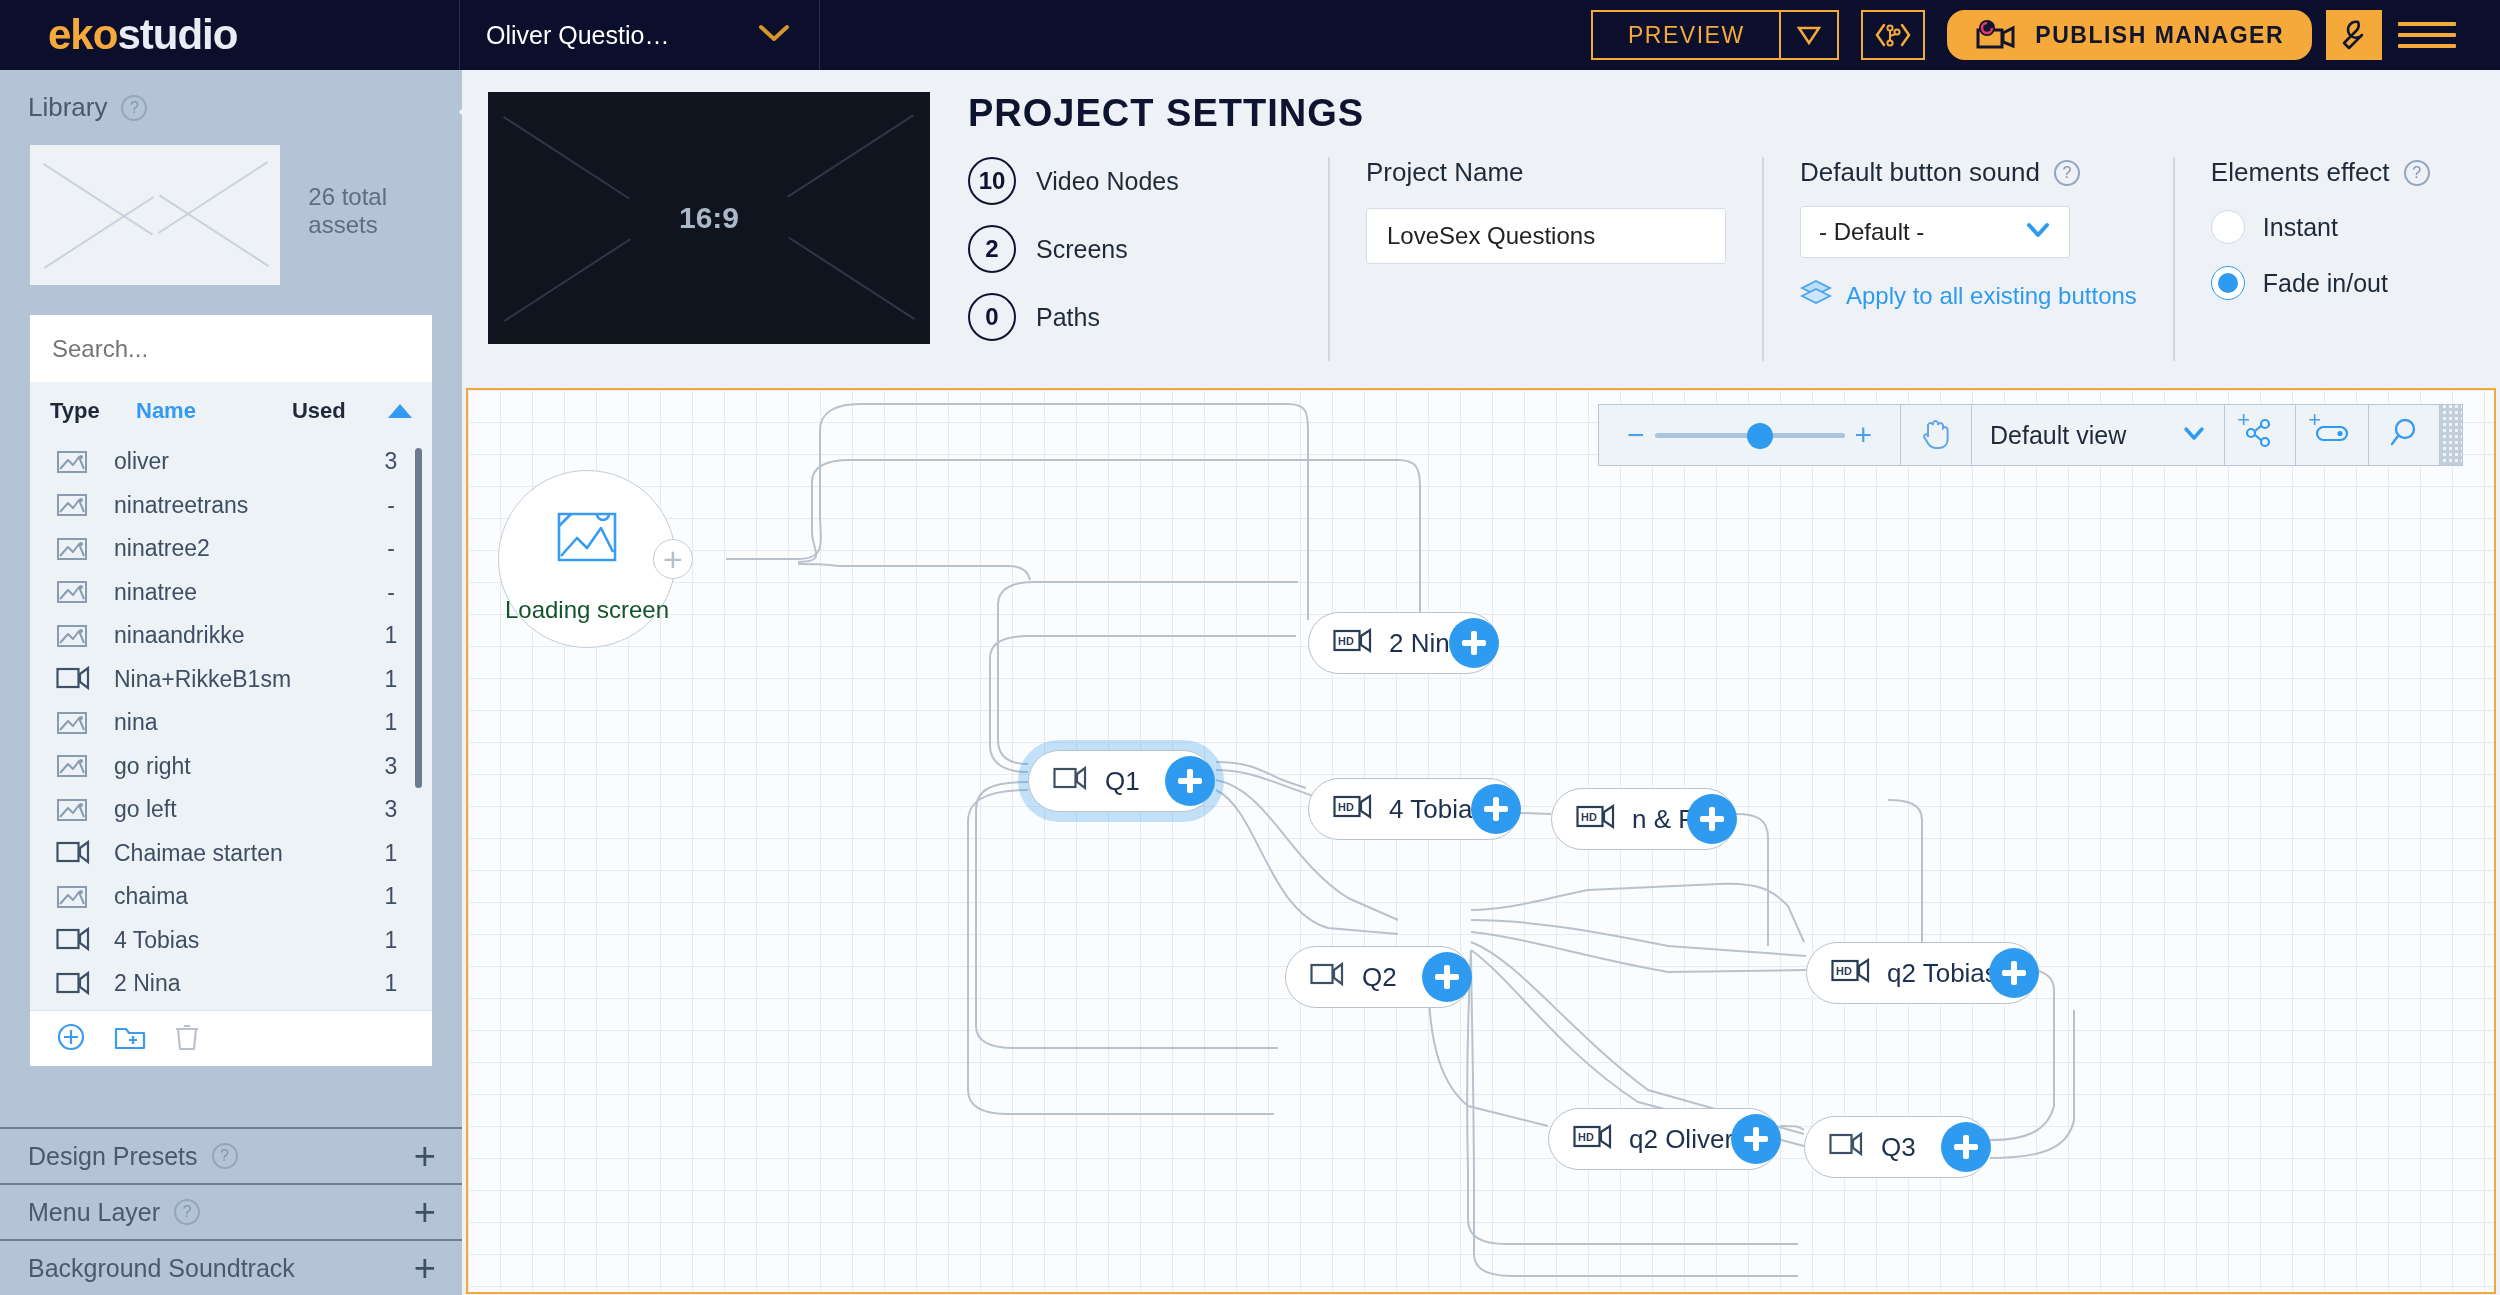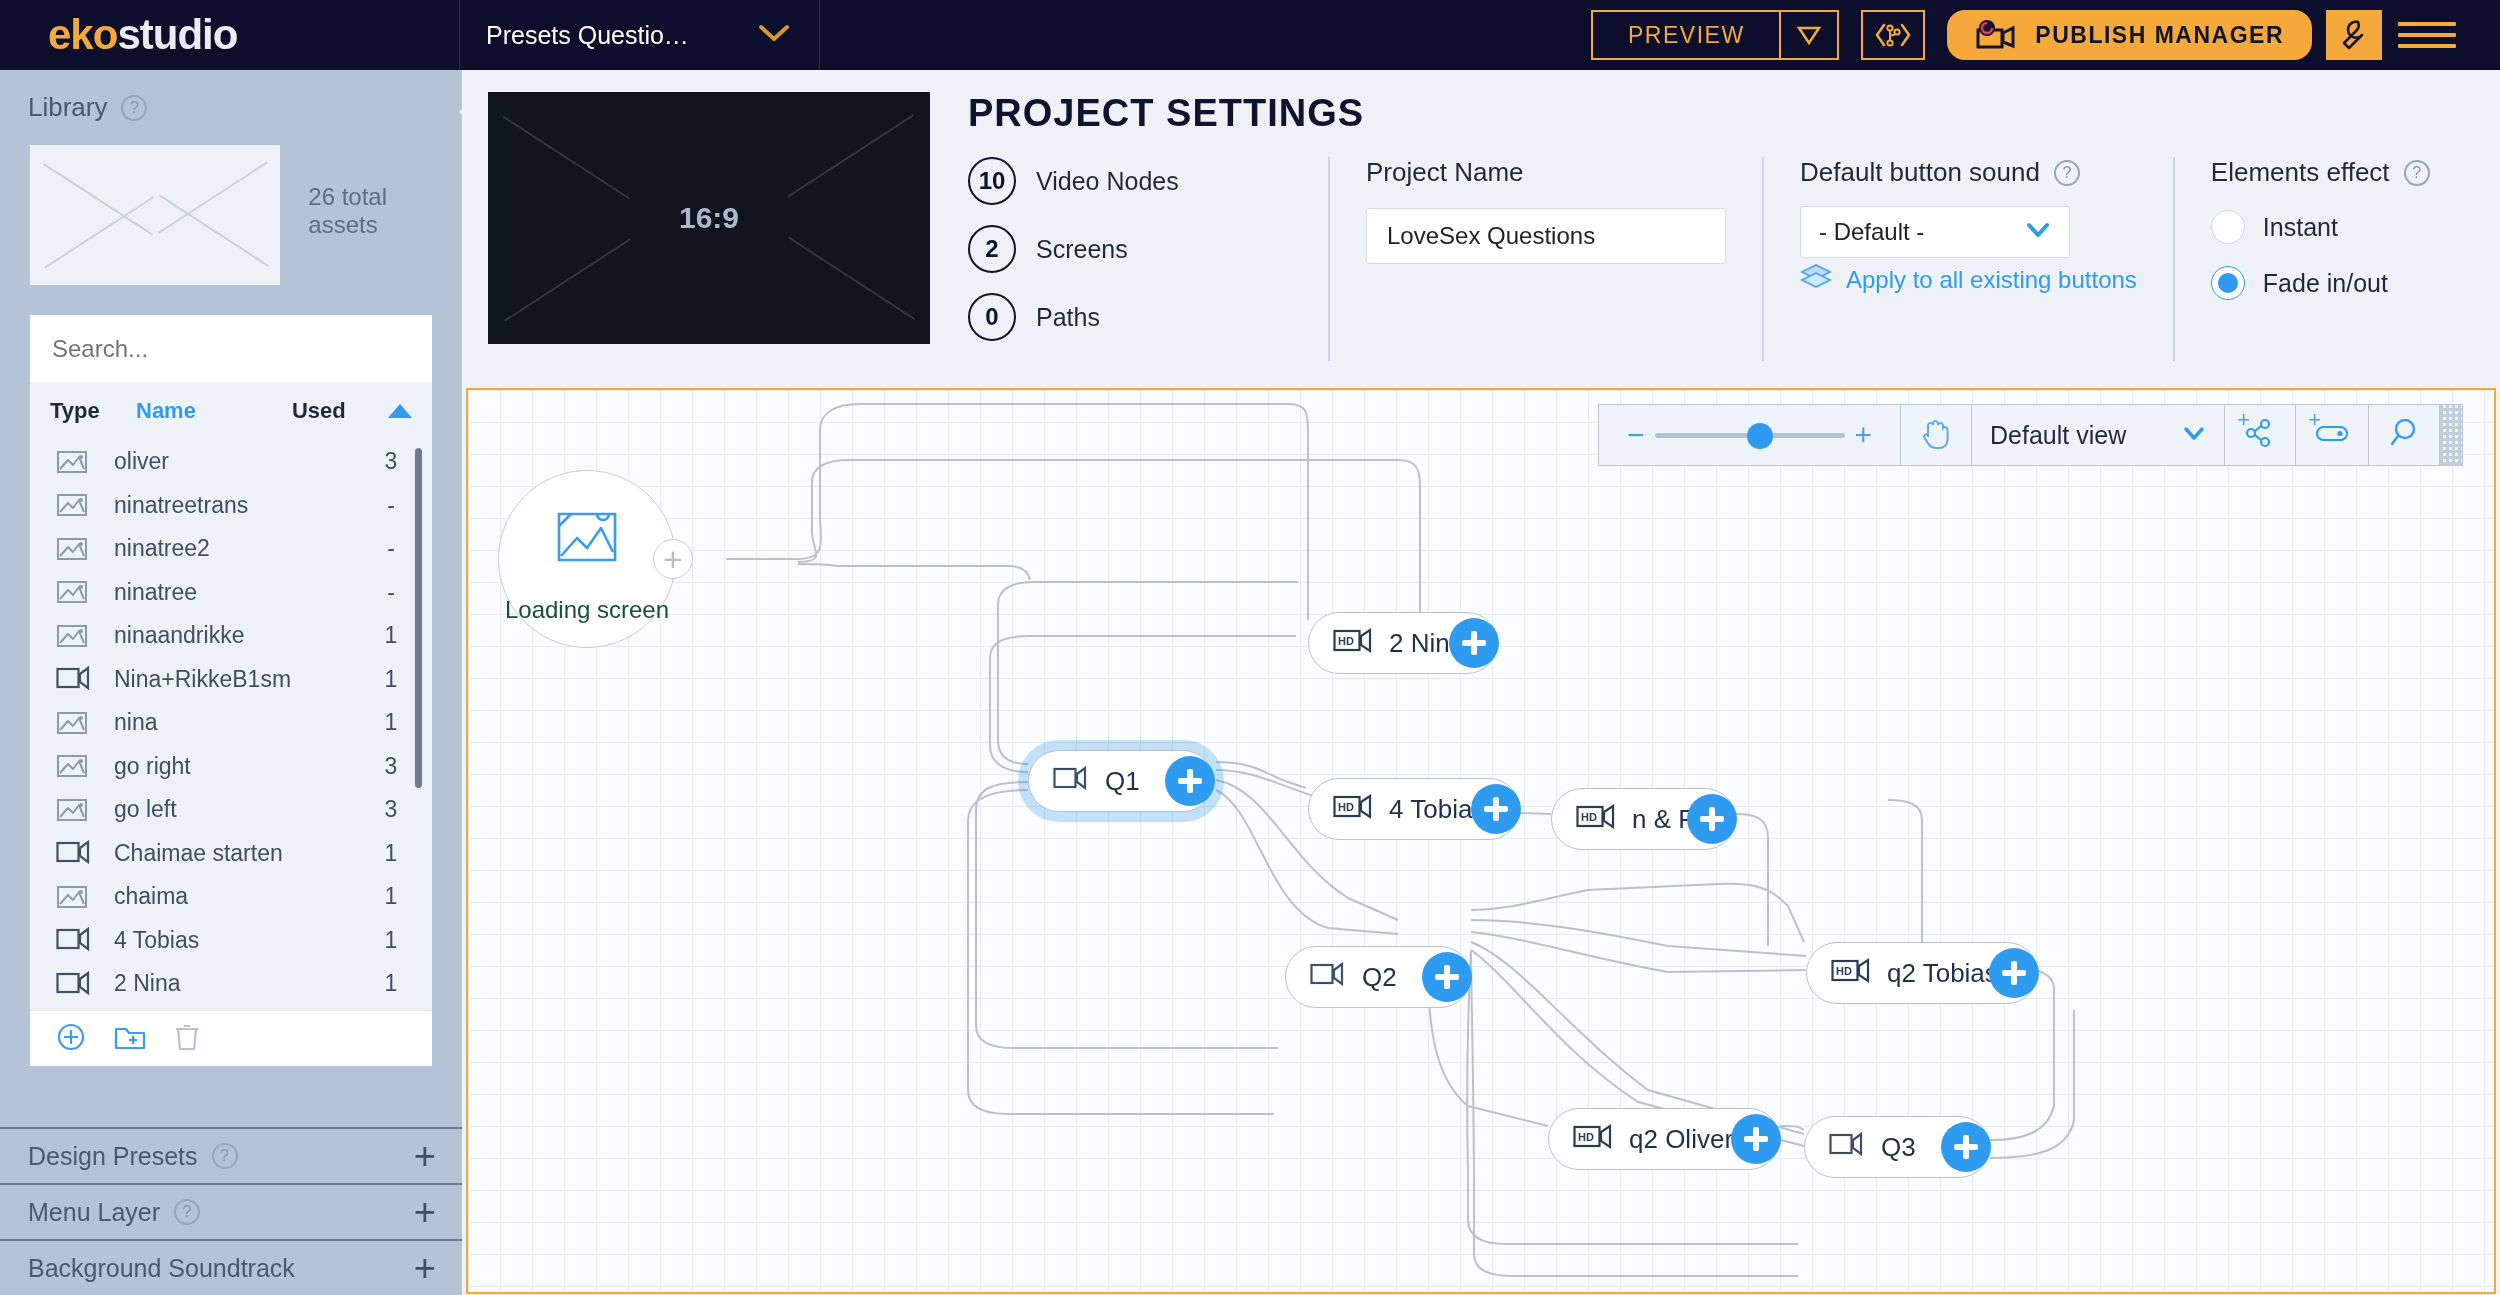--- a/index.html
+++ b/index.html
@@ -153,21 +153,21 @@
     border: 1px solid #d4dce6; border-radius: 3px; padding: 0 20px;
     font-size: 24px; color: #222; outline: none; font-family: "Liberation Sans", sans-serif;
   }
   .sel-box {
     margin-top: 18px; width: 270px; height: 52px; background: #fff;
     border: 1px solid #d4dce6; border-radius: 3px; padding: 0 18px;
     display: flex; align-items: center; justify-content: space-between;
     font-size: 24px; color: #222; cursor: pointer;
   }
   .sel-caret { color: #2f9bf0; font-size: 20px; font-weight: bold; }
-  .apply-link { margin-top: 4px; display: flex; align-items: center; gap: 14px;
+  .apply-link { margin-top: 20px; display: flex; align-items: center; gap: 14px;
     color: #2f9bf0; font-size: 24px; cursor: pointer; }
 
   .radio-row { display: flex; align-items: center; gap: 18px; margin-top: 22px; cursor: pointer; }
   .radio {
     width: 34px; height: 34px; border-radius: 50%; background: #fff;
     border: 1px solid #cfd8e2; display:flex; align-items:center; justify-content:center;
   }
   .radio.on { border-color: #2f9bf0; }
   .radio.on::after { content:''; width: 20px; height: 20px; border-radius: 50%; background: #2f9bf0; }
   .radio-lbl { font-size: 25px; color: #1e2a3a; }
@@ -237,21 +237,21 @@
 <body>
 
 <div class="topbar">
   <div class="logo-cell">
     <div class="logo">
       <span class="eko">eko</span><span class="studio">studio</span>
     </div>
   </div>
 
   <div class="proj-tab">
-    <span class="proj-tab-name">Presets Questio…</span>
+    <span class="proj-tab-name">Oliver Questio…</span>
     <span>
       <svg width="34" height="22" viewBox="0 0 34 22">
           <polyline points="4,5 17,17 30,5" fill="none" stroke="#d8952c" stroke-width="4" stroke-linecap="round" stroke-linejoin="round"></polyline>
         </svg>
     </span>
   </div>
 
   <div class="top-spacer"></div>
 
   <div class="topbtn-group">

